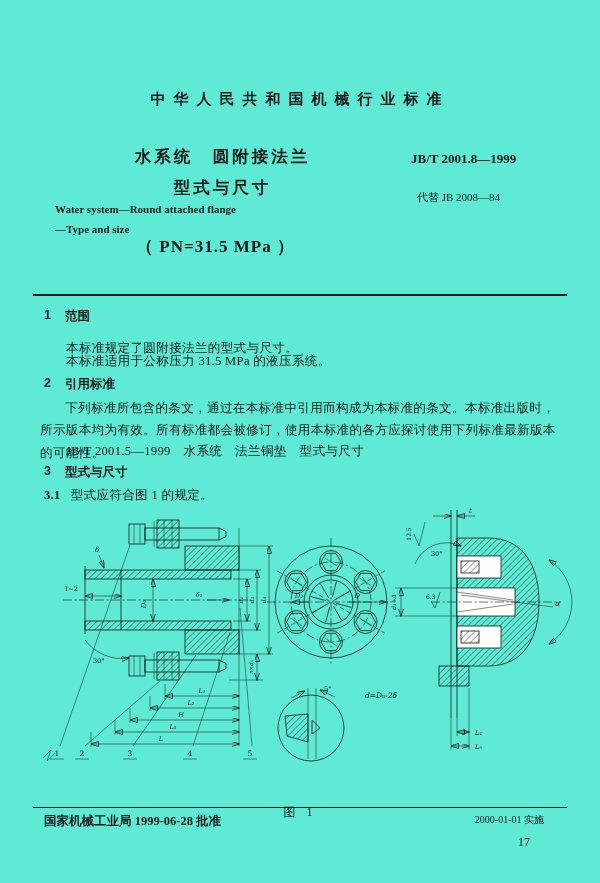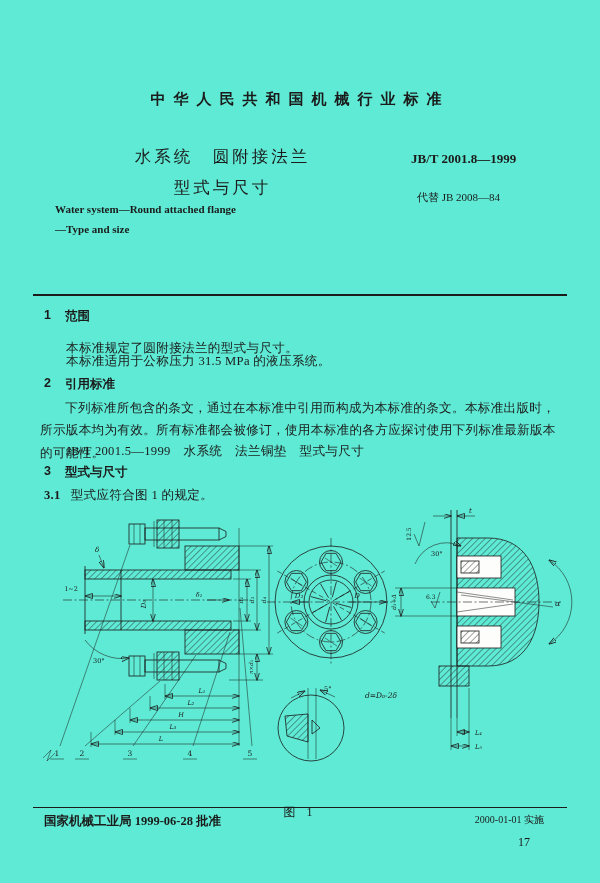--- a/index.html
+++ b/index.html
@@ -2,21 +2,21 @@
 <html><head>
 <meta charset="utf-8">
 <style>
   html,body{margin:0;padding:0;background:#efefec;}
   .page{position:relative;width:600px;height:883px;margin:0 auto;background:#5eead4;
         font-family:"Liberation Serif","DejaVu Serif",serif;color:#1b1b1b;overflow:hidden;}
   .cat{position:absolute;top:90px;left:0;right:0;text-align:center;
        font-family:"Liberation Sans","DejaVu Sans",sans-serif;font-weight:700;
        font-size:15px;letter-spacing:8px;}
   .tzh{position:absolute;top:141px;left:55px;width:335px;text-align:center;
-       font-family:"Liberation Sans","DejaVu Sans",sans-serif;font-weight:400;
+       font-family:"Liberation Sans","DejaVu Sans",sans-serif;font-weight:700;
        font-size:16.5px;line-height:31px;letter-spacing:3px;}
   .code{position:absolute;top:151px;left:411px;font-weight:700;font-size:13px;}
   .repl{position:absolute;top:190px;left:417px;font-size:11px;}
   .ten{position:absolute;top:199px;left:55px;width:335px;text-align:left;
        font-weight:700;font-size:11px;line-height:20px;}
   .pn{position:absolute;top:235px;left:48px;width:335px;text-align:center;
       font-weight:700;font-size:17px;letter-spacing:1px;}
   .rule{position:absolute;left:33px;width:534px;border-top:2px solid #1b1b1b;height:0;}
   .r1{top:294px;}
   .r2{top:807px;border-top-width:1.5px;}
@@ -59,20 +59,21 @@
   </div>
 
   <div class="code">JB/T 2001.8—1999</div>
   <div class="repl">代替 JB 2008—84</div>
 
   <div class="ten">
     <div>Water system—Round attached flange</div>
     <div>—Type and size</div>
   </div>
 
+  <div class="pn">（ PN=31.5 MPa ）</div>
 
   <div class="rule r1"></div>
 
   <div class="h sec1">
     <span>1</span>
     <span>范围</span>
   </div>
   <p class="t p1">本标准规定了圆附接法兰的型式与尺寸。</p>
   <p class="t p2">本标准适用于公称压力 31.5 MPa 的液压系统。</p>
 

